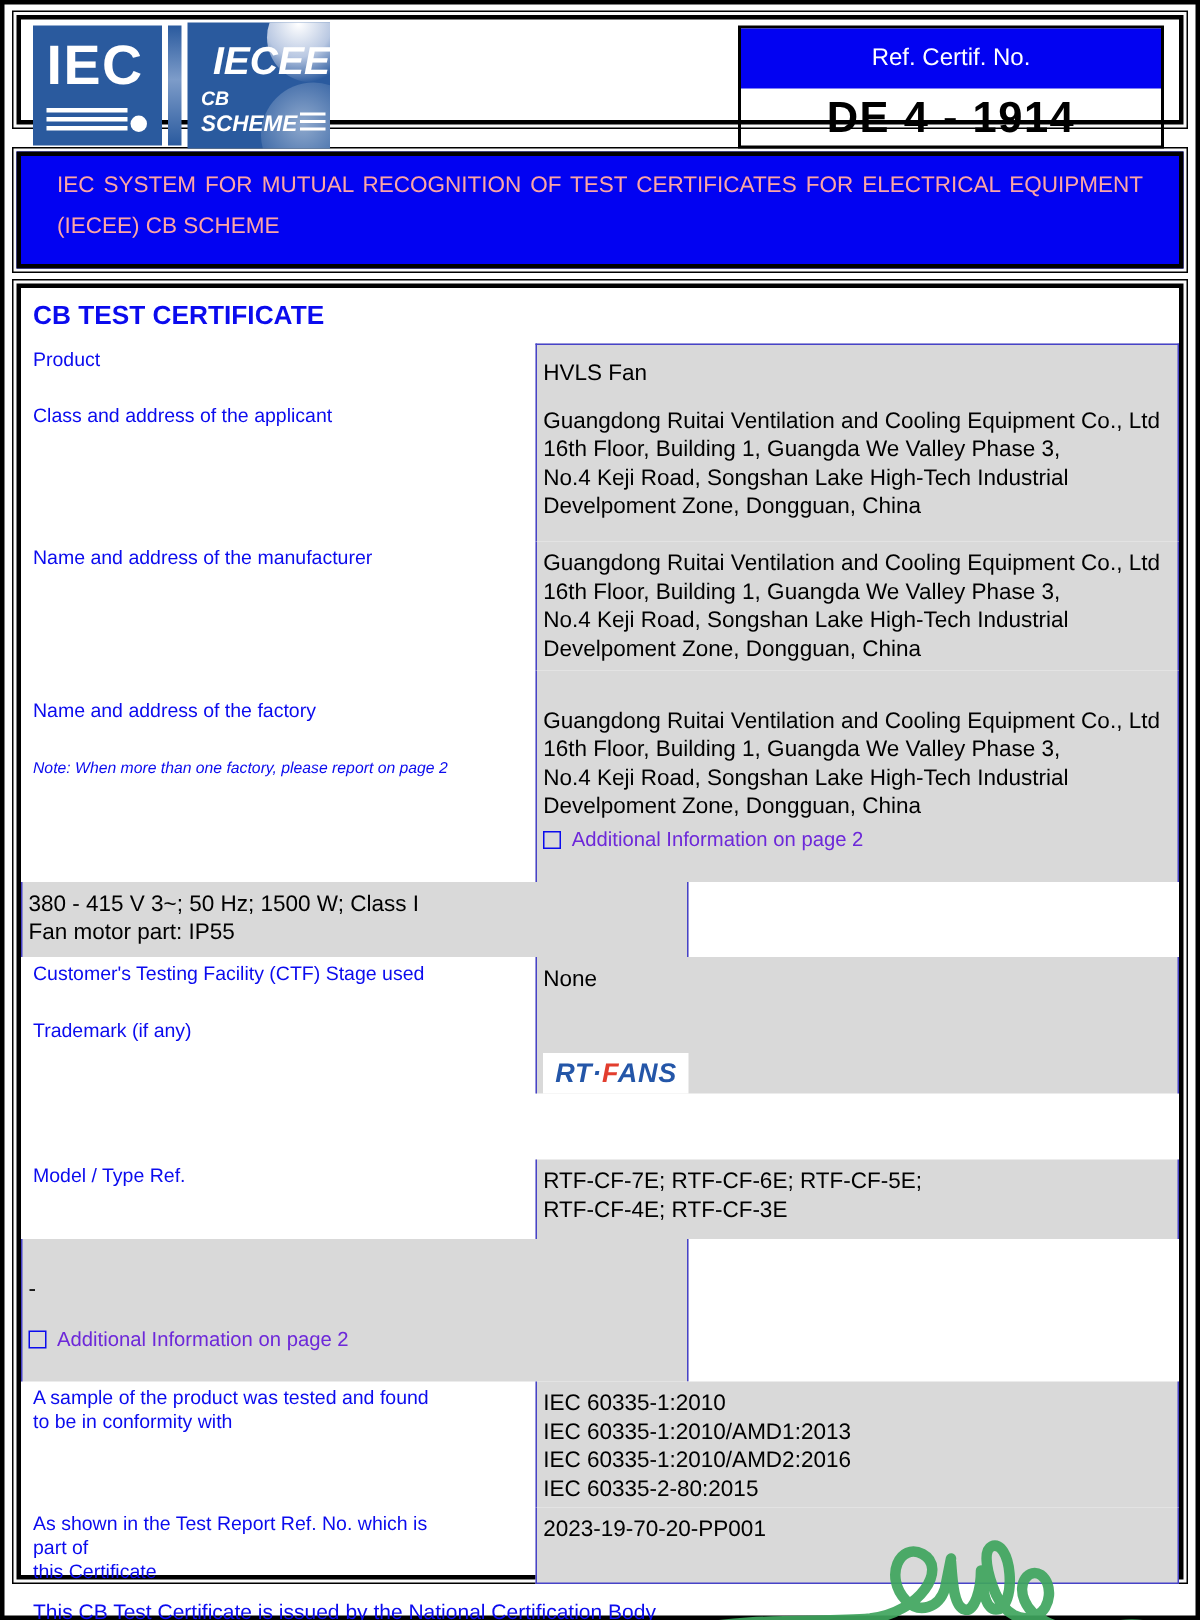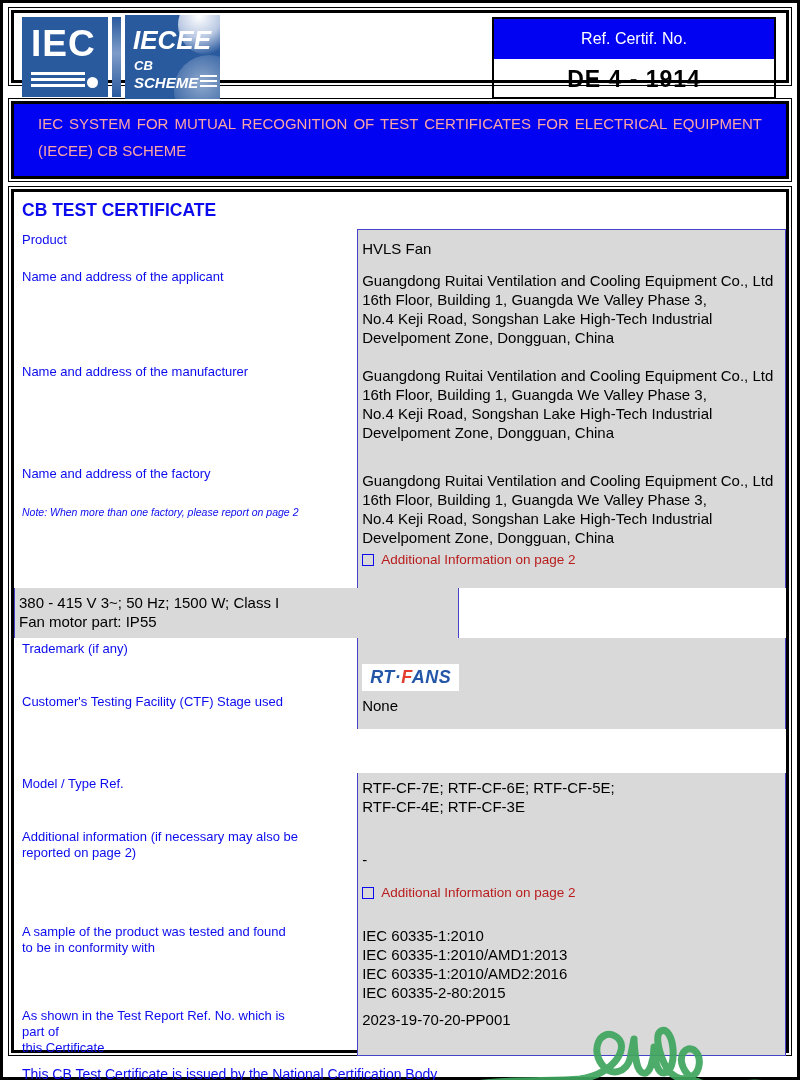--- a/index.html
+++ b/index.html
@@ -21,28 +21,28 @@
   .iec-lines div{height:3px;background:#fff;margin-top:3px;}
   .iec-dot{position:absolute;right:10px;bottom:9px;width:11px;height:11px;border-radius:50%;background:#fff;}
   .iec-strip{position:absolute;left:98px;top:4px;width:9px;height:80px;
     background:linear-gradient(180deg,#2a5a9e,#7d9cc9 45%,#2a5a9e);}
   .iecee-logo{position:absolute;left:111px;top:2px;width:95px;height:84px;background:#2a5a9e;color:#fff;
     overflow:hidden;}
   .iecee-logo::before{content:"";position:absolute;right:-18px;top:-20px;width:60px;height:60px;border-radius:50%;
     background:radial-gradient(circle at 35% 35%, #ffffff 0%, #b9c8e2 40%, rgba(42,90,158,0) 72%);}
   .iecee-logo::after{content:"";position:absolute;right:-24px;bottom:-26px;width:70px;height:70px;border-radius:50%;
     background:radial-gradient(circle at 40% 40%, #8fa9cd 0%, rgba(42,90,158,0) 70%);}
-  .iecee-word{font-style:italic;font-weight:bold;font-size:26px;padding:12px 0 0 8px;line-height:1;position:relative;z-index:2;}
+  .iecee-word{font-style:italic;font-weight:bold;font-size:26px;padding:12px 0 0 8px;line-height:1;position:relative;z-index:2;text-align:right;}
   .iecee-cb{font-style:italic;font-weight:bold;font-size:13px;padding:6px 0 0 9px;line-height:1;position:relative;z-index:2;}
   .iecee-scheme{font-style:italic;font-weight:bold;font-size:15px;padding:3px 0 0 9px;line-height:1;position:relative;z-index:2;}
   .iecee-lines{position:absolute;right:3px;bottom:12px;width:17px;z-index:2;}
   .iecee-lines div{height:2px;background:#fff;margin-top:3px;}
   .refbox{position:absolute;right:10px;top:4px;width:284px;height:82px;border:2px solid #000;box-sizing:border-box;}
   .refbar{height:40px;background:#0202f2;color:#fff;font-size:16px;display:flex;align-items:center;justify-content:center;}
-  .refno{height:40px;display:flex;align-items:center;justify-content:center;font-size:23px;font-weight:bold;letter-spacing:1px;}
+  .refno{height:40px;display:flex;align-items:center;justify-content:center;font-size:29px;font-weight:bold;letter-spacing:1px;}
 
   
   .banner{height:84px;margin:12px 2px 0 2px;}
   .banner>.in{background:#0202f2;}
   .banner-text{color:#fca5a5;font-size:15px;line-height:27px;padding:6px 24px;text-align:justify;}
 
   
   .main{margin:4px 2px 0 2px;height:870px;}
   .main>.in{display:flex;flex-direction:column;}
   .title{color:#0b0bee;font-weight:bold;font-size:17.5px;margin:8px 10px 8px 8px;}
@@ -54,21 +54,21 @@
   .val{width:445px;box-sizing:border-box;background:#d9d9d9;border-left:1px solid #4743c8;border-right:1px solid #4743c8;
        padding:5px 10px 0 4px;font-size:15px;line-height:19px;white-space:pre-line;}
   .row.r1 .val{border-top:1px solid #4743c8;padding-top:9px;}
   .row.r11 .val{border-bottom:1px solid #4743c8;}
   .r1{min-height:37px;} .r2{min-height:95px;} .r3{min-height:86px;} .r4{min-height:93px;}
   .r5{min-height:50px;} .r6{min-height:40px;} .r7{min-height:38px;} .r8{min-height:53px;margin-top:44px;}
   .r9{min-height:54px;} .r10{min-height:84px;} .r11{min-height:46px;}
 
   .addinfo{display:flex;align-items:center;margin-top:3px;white-space:normal;}
   .addinfo .box{width:10px;height:10px;border:1.5px solid #0b0bee;display:inline-block;margin-right:7px;flex:0 0 auto;}
-  .addinfo .txt{color:#b91c1c;font-size:13.5px;}
+  .addinfo .txt{color:#6d28d9;font-size:13.5px;}
   .r9 .addinfo{margin-top:14px;}
 
   .tm{display:inline-block;background:#fff;padding:2px 8px 3px 8px;font-style:italic;font-weight:bold;
       font-size:18px;letter-spacing:0.5px;line-height:22px;margin-top:2px;}
   .tm .blue{color:#2456a8;} .tm .red{color:#e23d2e;}
 
   .issued{color:#0b0bee;font-size:14px;margin:10px 10px 0 8px;}
 
   .panel{margin-top:auto;border-top:2px solid #4743c8;background:#dcdcdc;height:122px;position:relative;
          padding:9px 12px;box-sizing:border-box;}
@@ -124,21 +124,21 @@
       <div class="title">CB TEST CERTIFICATE</div>
 
       <div class="rows">
 
         <div class="row r1">
           <div class="lbl">Product</div>
           <div class="val">HVLS Fan</div>
         </div>
 
         <div class="row r2">
-          <div class="lbl">Name and address of the applicant</div>
+          <div class="lbl">Class and address of the applicant</div>
           <div class="val">Guangdong Ruitai Ventilation and Cooling Equipment Co., Ltd
 16th Floor, Building 1, Guangda We Valley Phase 3,
 No.4 Keji Road, Songshan Lake High-Tech Industrial
 Develpoment Zone, Dongguan, China</div>
         </div>
 
         <div class="row r3">
           <div class="lbl">Name and address of the manufacturer</div>
           <div class="val">Guangdong Ruitai Ventilation and Cooling Equipment Co., Ltd
 16th Floor, Building 1, Guangda We Valley Phase 3,
@@ -161,41 +161,39 @@
               <span class="txt">Additional Information on page 2</span>
             </div>
           </div>
         </div>
 
         <div class="row r5">
           <div class="val">380 - 415 V 3~; 50 Hz; 1500 W; Class I
 Fan motor part: IP55</div>
         </div>
 
+        <div class="row r7">
+          <div class="lbl">Customer's Testing Facility (CTF) Stage used</div>
+          <div class="val">None</div>
+        </div>
+
         <div class="row r6">
           <div class="lbl">Trademark (if any)</div>
           <div class="val">
             <span class="tm"><span class="blue">RT·</span><span class="red">F</span><span class="blue">ANS</span></span>
           </div>
         </div>
 
-        <div class="row r7">
-          <div class="lbl">Customer's Testing Facility (CTF) Stage used</div>
-          <div class="val">None</div>
-        </div>
-
         <div class="row r8">
           <div class="lbl">Model / Type Ref.</div>
           <div class="val">RTF-CF-7E; RTF-CF-6E; RTF-CF-5E;
 RTF-CF-4E; RTF-CF-3E</div>
         </div>
 
         <div class="row r9">
-          <div class="lbl">Additional information (if necessary may also be
-reported on page 2)</div>
           <div class="val">
             <span>-</span>
             <div class="addinfo">
               <span class="box"></span>
               <span class="txt">Additional Information on page 2</span>
             </div>
           </div>
         </div>
 
         <div class="row r10">

